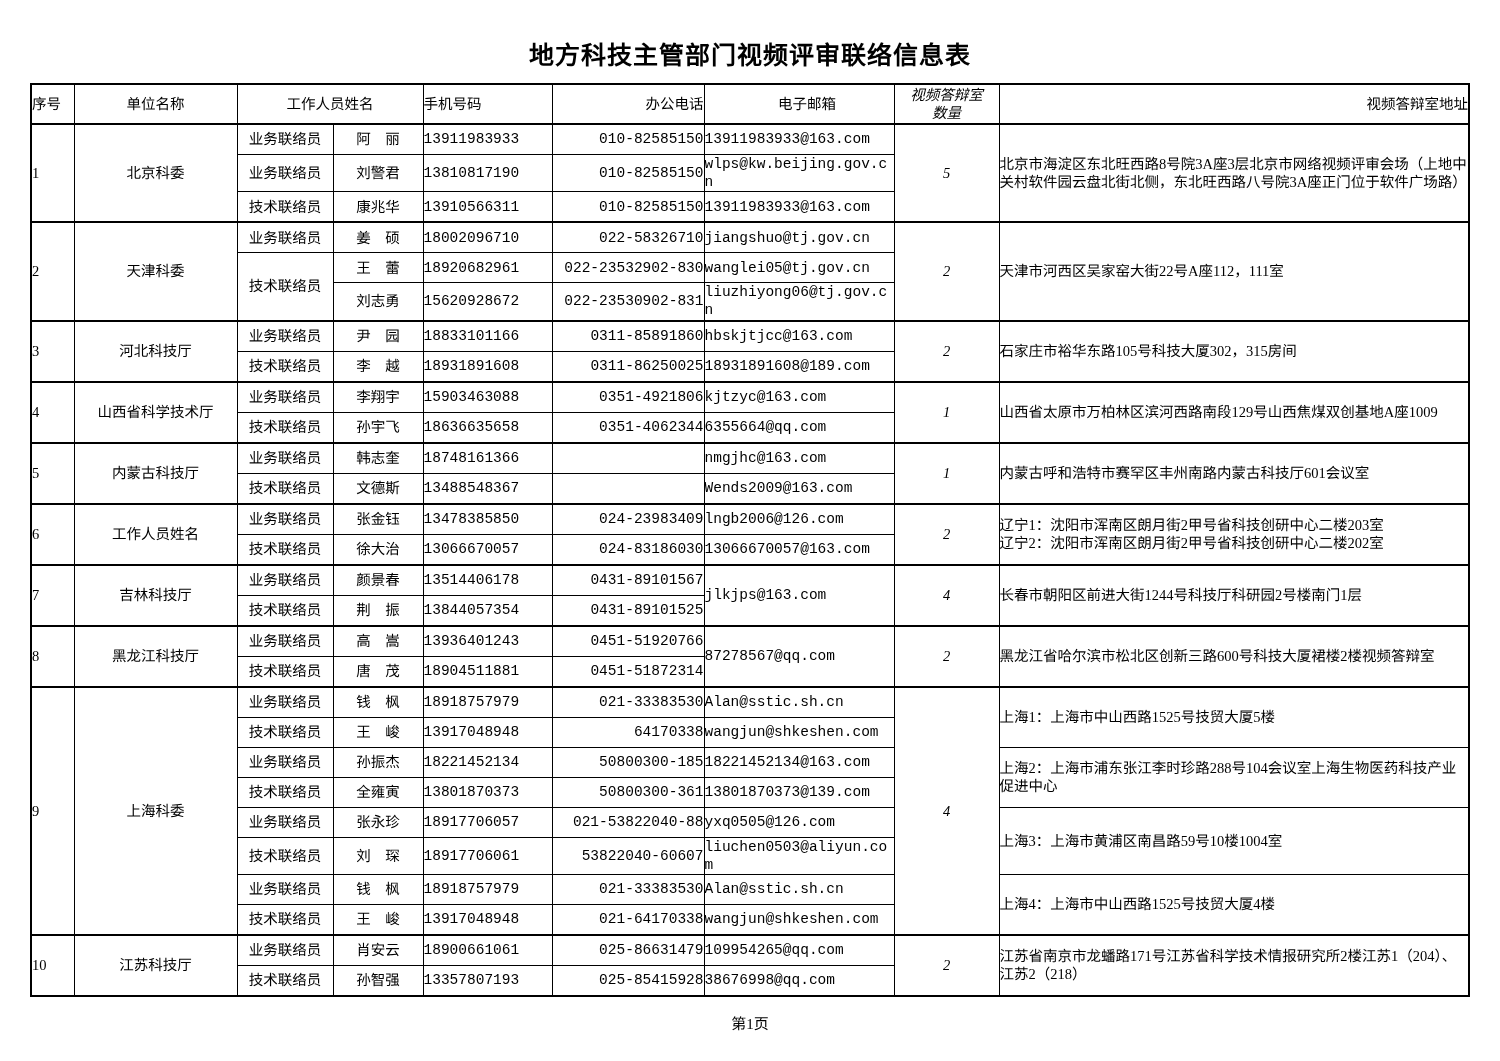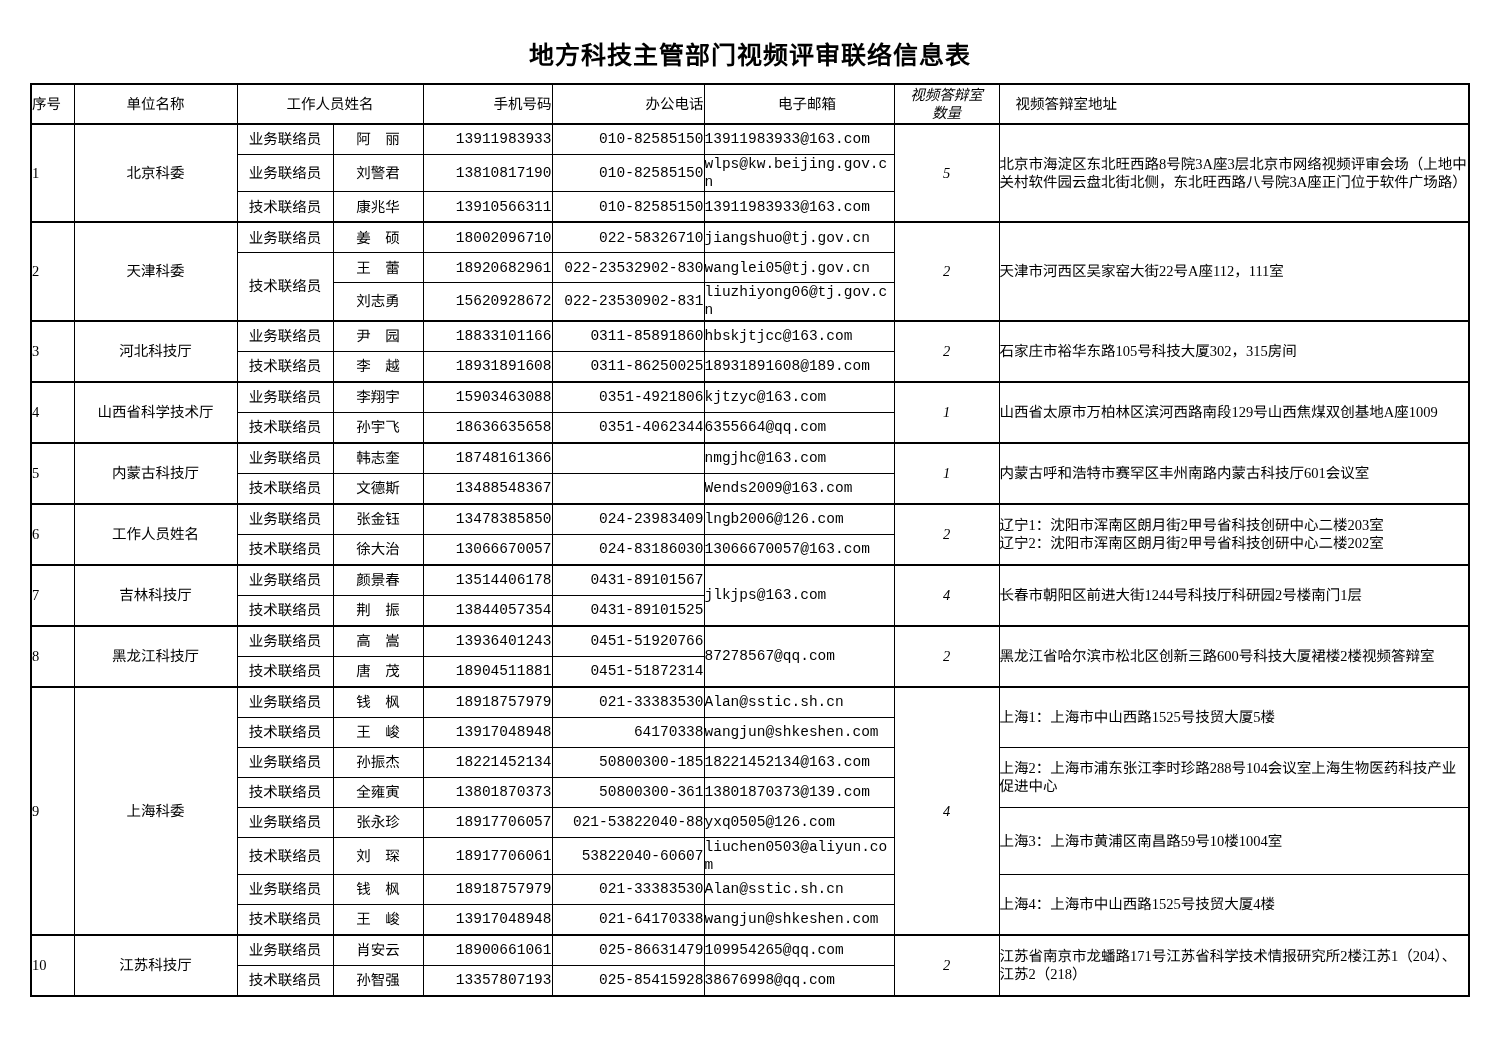--- a/index.html
+++ b/index.html
@@ -56,21 +56,21 @@
     font-weight: bold;
     font-size: 15px;
     text-align: center;
     height: 38px;
     border-bottom: 2px solid #000 !important;
   }
   .c-idx   { width: 43px;  text-align: left; }
   .c-org   { width: 163px; text-align: center; }
   .c-role  { width: 96px;  text-align: center; }
   .c-name  { width: 90px;  text-align: center; }
-  .c-mob   { width: 129px; text-align: right; }
+  .c-mob   { width: 129px; text-align: left; }
   .c-tel   { width: 152px; text-align: right; }
   .c-mail  { width: 190px; text-align: left;  padding-left: 6px; }
   .c-cnt   { width: 105px; text-align: center; font-style: italic; }
   .c-addr  { width: 470px; text-align: left;  padding-left: 8px; padding-right: 6px; }
 
   td.c-idx, td.c-org, td.c-role, td.c-name, td.c-mob, td.c-tel, td.c-cnt {
     font-family: "Liberation Serif", "DejaVu Serif", serif;
   }
   td.c-mob, td.c-tel, td.c-mail {
     font-family: "Liberation Mono", "DejaVu Sans Mono", monospace;
@@ -122,21 +122,21 @@
         <th class="c-idx">序号</th>
         <th class="c-org">单位名称</th>
         <th class="c-role" colspan="2">工作人员姓名</th>
         <th class="c-mob">手机号码</th>
         <th class="c-tel">办公电话</th>
         <th class="c-mail" style="text-align:center;padding-left:16px">电子邮箱</th>
         <th class="c-cnt">
           <div>视频答辩室</div>
           <div>数量</div>
         </th>
-        <th class="c-addr" style="text-align:left;padding-left:16px">视频答辩室地址</th>
+        <th class="c-addr" style="text-align:right;padding-left:16px">视频答辩室地址</th>
       </tr>
     </thead>
     <tbody id="table-body">
         <tr>
           <td class="c-idx grp-top" rowspan="3">1</td>
           <td class="c-org grp-top" rowspan="3">北京科委</td>
           <td class="c-role grp-top">业务联络员</td>
           <td class="c-name grp-top">阿　丽</td>
           <td class="c-mob grp-top">13911983933</td>
           <td class="c-tel grp-top">010-82585150</td>
@@ -384,13 +384,14 @@
         <tr>
           <td class="c-role">技术联络员</td>
           <td class="c-name">孙智强</td>
           <td class="c-mob">13357807193</td>
           <td class="c-tel">025-85415928</td>
           <td class="c-mail">38676998@qq.com</td>
         </tr>
       </tbody>
   </table>
 
+  <div class="footer">第1页</div>
 </div>
 
 </body></html>

